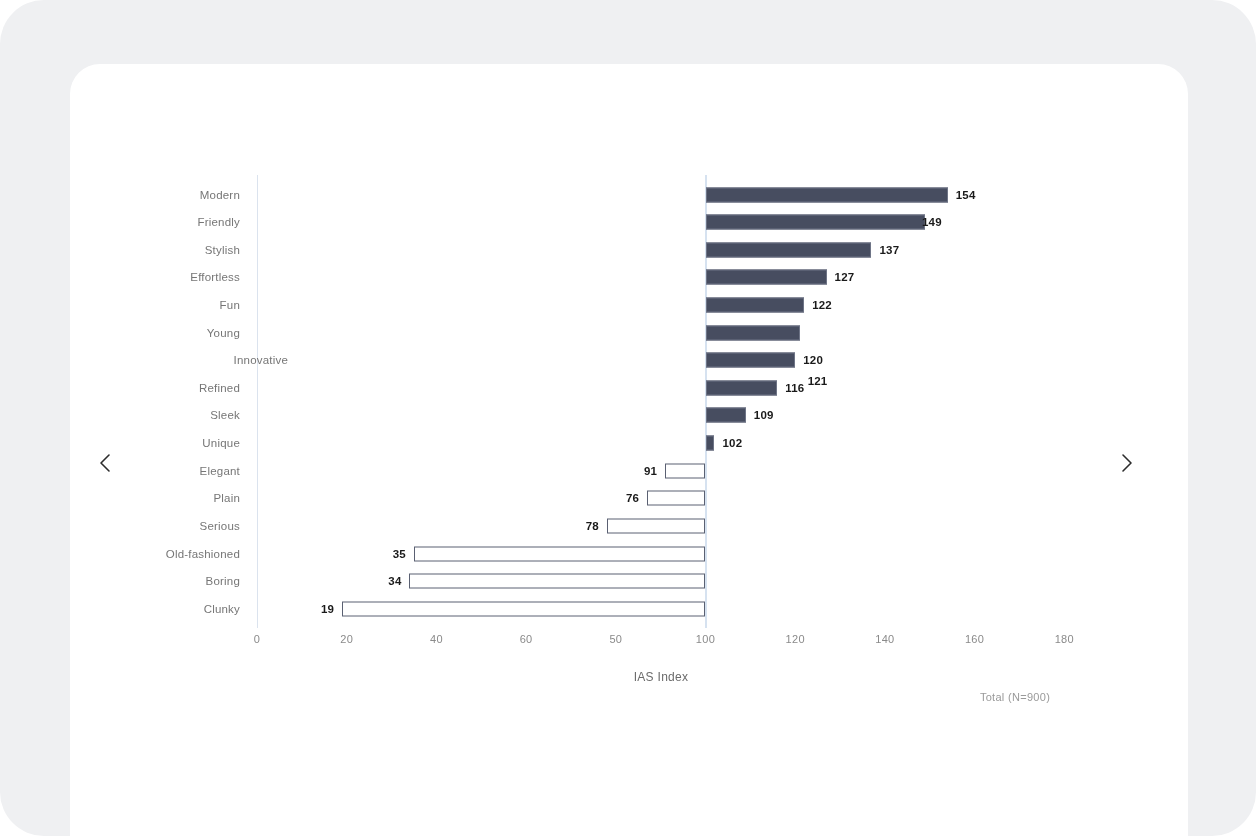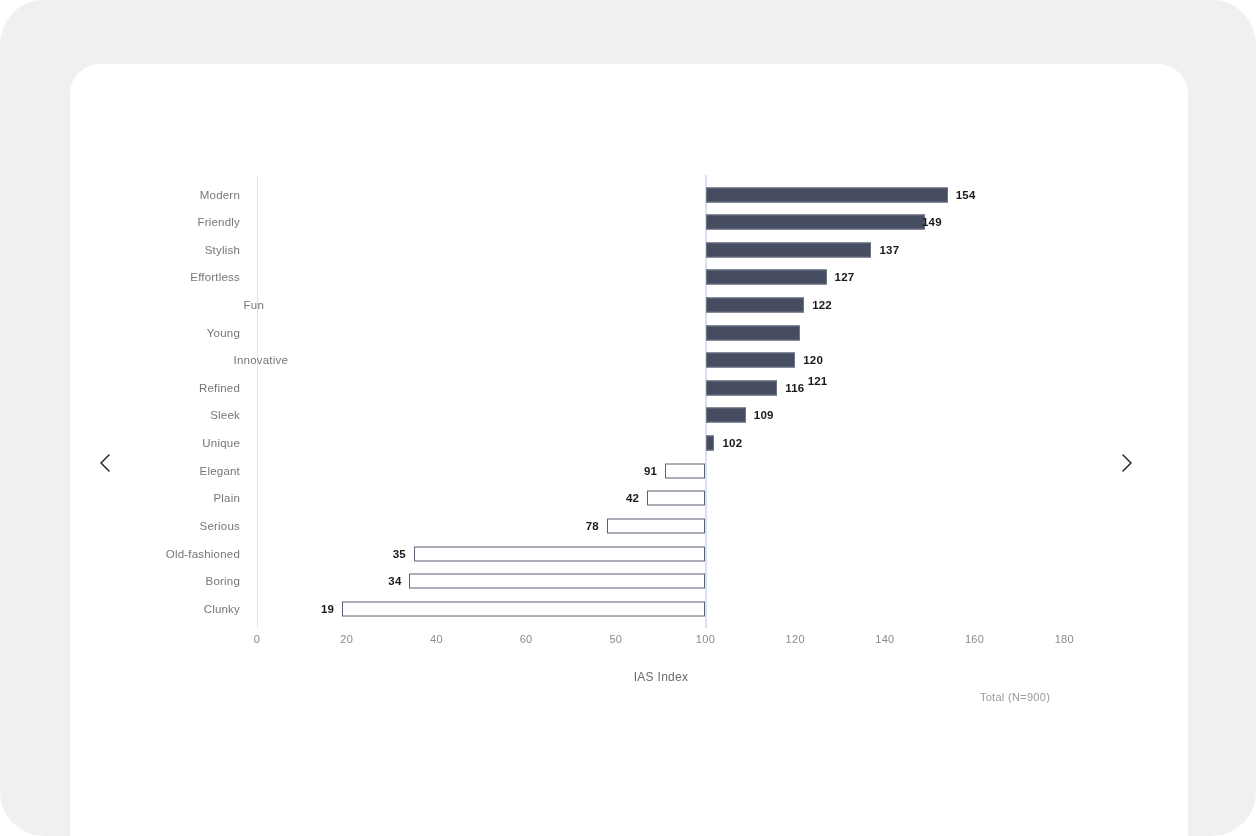--- a/index.html
+++ b/index.html
@@ -168,21 +168,21 @@
 </div>
 
 <div id="chart-plot">
   <div id="y-axis-line" style="left: 257px; top: 175px; height: 453.3px; background: rgb(219, 227, 238);"></div>
   <div id="baseline-line" style="left: 704.5px; top: 175px; height: 453.3px; background: rgb(214, 226, 240);"></div>
   <div id="categories-layer">
       <div class="cat-label" style="top: 194.5px; right: 1016px; color: rgb(118, 118, 118);">Modern</div>
       <div class="cat-label" style="top: 222.12px; right: 1016px; color: rgb(118, 118, 118);">Friendly</div>
       <div class="cat-label" style="top: 249.74px; right: 1016px; color: rgb(118, 118, 118);">Stylish</div>
       <div class="cat-label" style="top: 277.36px; right: 1016px; color: rgb(118, 118, 118);">Effortless</div>
-      <div class="cat-label" style="top: 304.98px; right: 992px; color: rgb(118, 118, 118);">Fun</div>
+      <div class="cat-label" style="top: 304.98px; right: 1016px; color: rgb(118, 118, 118);">Fun</div>
       <div class="cat-label" style="top: 332.6px; right: 1016px; color: rgb(118, 118, 118);">Young</div>
       <div class="cat-label" style="top: 360.22px; right: 968px; color: rgb(118, 118, 118);">Innovative</div>
       <div class="cat-label" style="top: 387.84px; right: 1016px; color: rgb(118, 118, 118);">Refined</div>
       <div class="cat-label" style="top: 415.46px; right: 1016px; color: rgb(118, 118, 118);">Sleek</div>
       <div class="cat-label" style="top: 443.08px; right: 1016px; color: rgb(118, 118, 118);">Unique</div>
       <div class="cat-label" style="top: 470.7px; right: 1016px; color: rgb(118, 118, 118);">Elegant</div>
       <div class="cat-label" style="top: 498.32px; right: 1016px; color: rgb(118, 118, 118);">Plain</div>
       <div class="cat-label" style="top: 525.94px; right: 1016px; color: rgb(118, 118, 118);">Serious</div>
       <div class="cat-label" style="top: 553.56px; right: 1016px; color: rgb(118, 118, 118);">Old-fashioned</div>
       <div class="cat-label" style="top: 581.18px; right: 1016px; color: rgb(118, 118, 118);">Boring</div>
@@ -205,21 +205,21 @@
       <div class="val-label val-right" style="top: 360.22px; color: rgb(26, 26, 26); left: 803.2px;">120</div>
       <div class="bar-pos" style="left: 705.5px; width: 71.76px; top: 387.84px; background: rgb(71, 77, 96); border-color: rgb(110, 116, 134);"></div>
       <div class="val-label val-right" style="top: 387.84px; color: rgb(26, 26, 26); left: 785.26px;">116</div>
       <div class="bar-pos" style="left: 705.5px; width: 40.365px; top: 415.46px; background: rgb(71, 77, 96); border-color: rgb(110, 116, 134);"></div>
       <div class="val-label val-right" style="top: 415.46px; color: rgb(26, 26, 26); left: 753.865px;">109</div>
       <div class="bar-pos" style="left: 705.5px; width: 8.97px; top: 443.08px; background: rgb(71, 77, 96); border-color: rgb(110, 116, 134);"></div>
       <div class="val-label val-right" style="top: 443.08px; color: rgb(26, 26, 26); left: 722.47px;">102</div>
       <div class="bar-neg" style="left: 665.135px; width: 40.365px; top: 470.7px; background: rgb(255, 255, 255); border-color: rgb(90, 96, 114);"></div>
       <div class="val-label val-left" style="top: 470.7px; color: rgb(26, 26, 26); left: 607.135px; width: 50px;">91</div>
       <div class="bar-neg" style="left: 647.195px; width: 58.305px; top: 498.32px; background: rgb(255, 255, 255); border-color: rgb(90, 96, 114);"></div>
-      <div class="val-label val-left" style="top: 498.32px; color: rgb(26, 26, 26); left: 589.195px; width: 50px;">42</div>
+      <div class="val-label val-left" style="top: 498.32px; color: rgb(26, 26, 26); left: 589.195px; width: 50px;">76</div>
       <div class="bar-neg" style="left: 606.83px; width: 98.67px; top: 525.94px; background: rgb(255, 255, 255); border-color: rgb(90, 96, 114);"></div>
       <div class="val-label val-left" style="top: 525.94px; color: rgb(26, 26, 26); left: 548.83px; width: 50px;">78</div>
       <div class="bar-neg" style="left: 413.975px; width: 291.525px; top: 553.56px; background: rgb(255, 255, 255); border-color: rgb(90, 96, 114);"></div>
       <div class="val-label val-left" style="top: 553.56px; color: rgb(26, 26, 26); left: 355.975px; width: 50px;">35</div>
       <div class="bar-neg" style="left: 409.49px; width: 296.01px; top: 581.18px; background: rgb(255, 255, 255); border-color: rgb(90, 96, 114);"></div>
       <div class="val-label val-left" style="top: 581.18px; color: rgb(26, 26, 26); left: 351.49px; width: 50px;">34</div>
       <div class="bar-neg" style="left: 342.215px; width: 363.285px; top: 608.8px; background: rgb(255, 255, 255); border-color: rgb(90, 96, 114);"></div>
       <div class="val-label val-left" style="top: 608.8px; color: rgb(26, 26, 26); left: 284.215px; width: 50px;">19</div>
     </div>
   <div id="xticks-layer">

